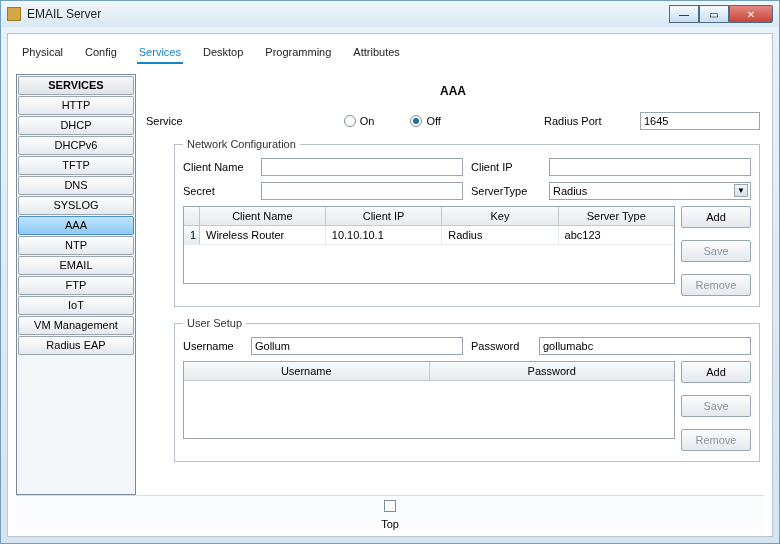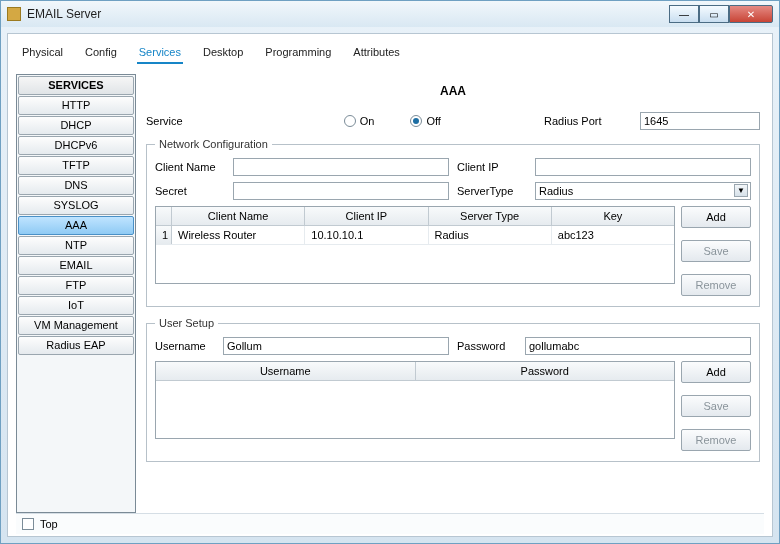--- a/index.html
+++ b/index.html
@@ -23,41 +23,41 @@
 .side-item.selected { background: linear-gradient(#bfe4ff,#8fcaf4); border-color: #4a90c6; }
 .main { flex: 1; overflow: auto; padding: 2px 4px 2px 2px; }
 .main-title { text-align: center; font-weight: bold; font-size: 12px; margin: 8px 0 14px 0; }
 .row { display: flex; align-items: center; gap: 24px; margin-bottom: 8px; }
 .row label.fld { width: 58px; }
 .row .grow { flex: 1; }
 .radio { display: inline-flex; align-items: center; gap: 4px; margin-right: 12px; }
 .radiodot { width: 12px; height: 12px; border-radius: 50%; border: 1px solid #7b8c98; display: inline-flex; align-items: center; justify-content: center; }
 .radiodot.on .inner { width: 6px; height: 6px; border-radius: 50%; background: #1d6ea3; }
 input[type=text], .txt { height: 18px; border: 1px solid #9aa6af; padding: 1px 3px; font-size: 11px; background: #fff; }
-fieldset { border: 1px solid #b7c1c9; padding: 8px 8px 10px 8px; margin-bottom: 10px; }
+fieldset { border: 1px solid #b7c1c9; padding: 8px 8px 10px 8px; margin-bottom: 10px; margin-left: 28px; }
 legend { padding: 0 4px; color: #333; }
 .ncfg-grid { display: grid; grid-template-columns: 70px 1fr 70px 1fr; column-gap: 8px; row-gap: 6px; align-items: center; margin-bottom: 6px; }
 .select { position: relative; }
 .select .arrow { position: absolute; right: 3px; top: 2px; width: 14px; height: 13px; background: linear-gradient(#f3f6f9,#d7e1e9); border: 1px solid #9aa6af; display: flex; align-items: center; justify-content: center; font-size: 8px; }
 .table-wrap { display: flex; gap: 6px; }
 .table { flex: 1; border: 1px solid #9aa6af; background: #fff; }
 .thead { display: flex; background: linear-gradient(#f8fafb,#e6ebef); border-bottom: 1px solid #c1cad1; }
 .th { border-right: 1px solid #c1cad1; padding: 3px 6px; text-align: center; font-size: 11px; }
 .th:last-child { border-right: none; }
 .tr { display: flex; border-bottom: 1px solid #e6ebef; }
 .td { padding: 3px 6px; border-right: 1px solid #e6ebef; font-size: 11px; }
 .td:last-child { border-right: none; }
 .idx { width: 16px; text-align: center; background: linear-gradient(#f8fafb,#e6ebef); border-right: 1px solid #c1cad1; }
 .btncol { display: flex; flex-direction: column; gap: 12px; width: 70px; }
 .btn { height: 22px; border: 1px solid #9aa6af; background: linear-gradient(#fbfcfd,#e4e9ee); text-align: center; line-height: 20px; border-radius: 2px; cursor: default; }
 .btn.disabled { color: #8a949b; }
 .us-grid { display: grid; grid-template-columns: 60px 1fr 60px 1fr; column-gap: 8px; align-items: center; margin-bottom: 6px; }
 .us-table .th.u { flex: 1; }
 .us-table .th.p { flex: 1; }
-.footer { padding: 4px 6px; display: flex; align-items: center; gap: 6px; border-top: 1px solid #d5dee5; background: #fafcfd; }
+.footer { padding: 4px 6px; display: flex; align-items: center; gap: 6px; border-top: 1px solid #d5dee5; background: #fafcfd; flex-direction: column; }
 .checkbox { width: 12px; height: 12px; border: 1px solid #7b8c98; background: #fff; }
 </style>
 </head>
 <body>
 
 <div class="window">
   <div class="titlebar">
     <div class="titlebar-left">
       <span class="title-icon"></span>
       <span class="title-text">EMAIL Server</span>
@@ -135,22 +135,22 @@
               <span class="arrow">▼</span>
             </div>
           </div>
 
           <div class="table-wrap">
             <div class="table" style="height:78px;">
               <div class="thead">
                 <div class="th idx"></div>
                 <div class="th" style="flex:1.2">Client Name</div>
                 <div class="th" style="flex:1.1">Client IP</div>
+                <div class="th" style="flex:1.1">Key</div>
                 <div class="th" style="flex:1.1">Server Type</div>
-                <div class="th" style="flex:1.1">Key</div>
               </div>
               <div id="netcfg-rows">
                   <div class="tr">
                     <div class="td idx">1</div>
                     <div class="td" style="flex:1.2">Wireless Router</div>
                     <div class="td" style="flex:1.1">10.10.10.1</div>
                     <div class="td" style="flex:1.1">Radius</div>
                     <div class="td" style="flex:1.1">abc123</div>
                   </div>
                 </div>

